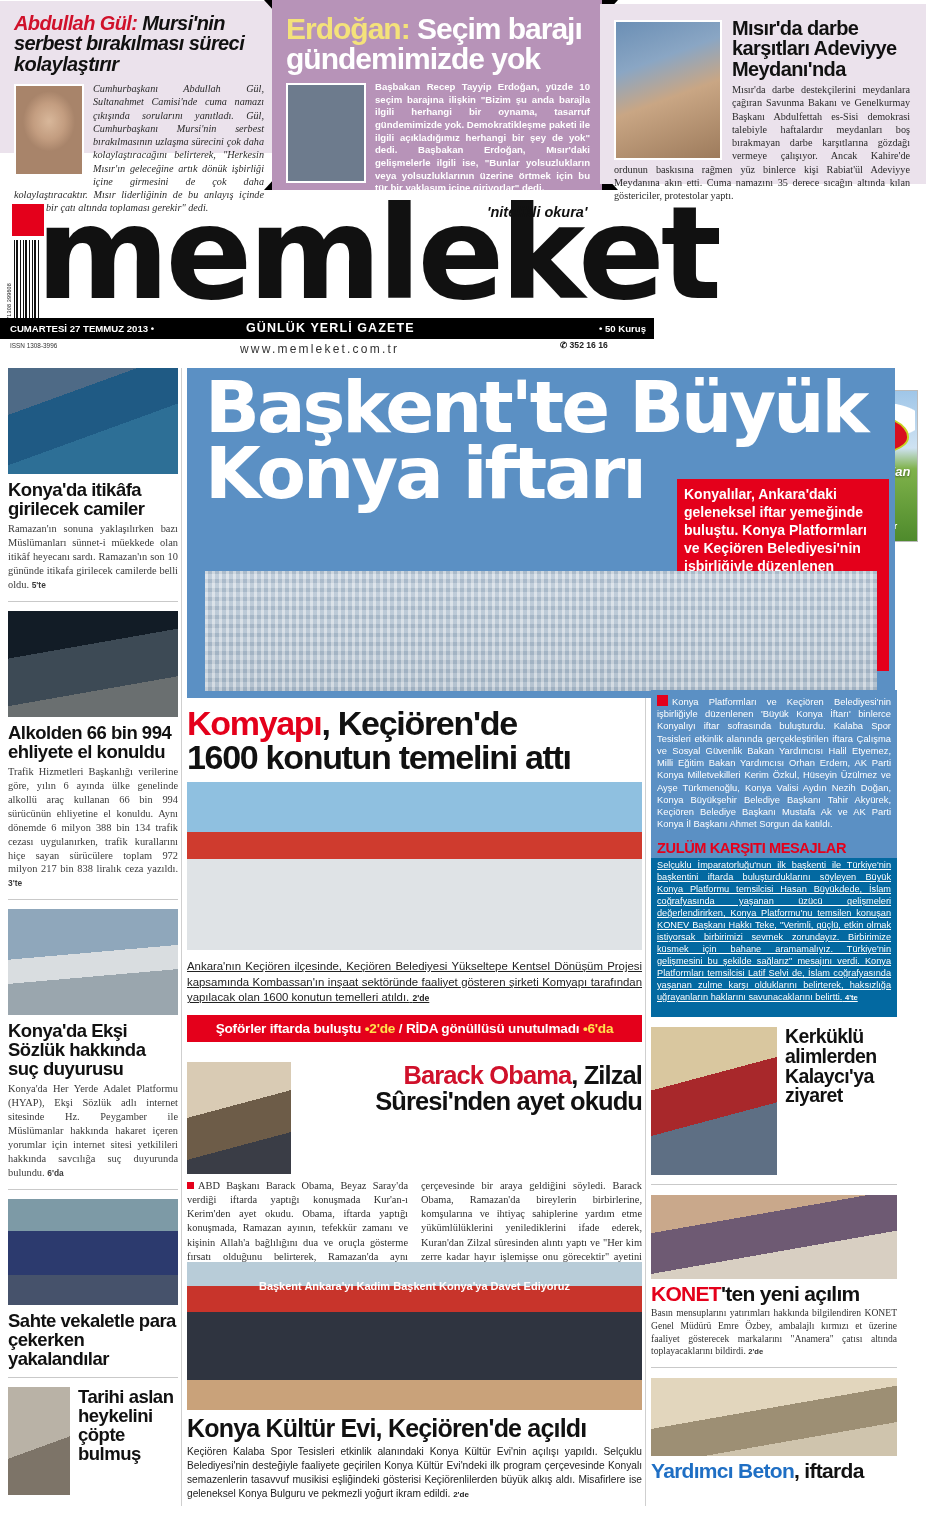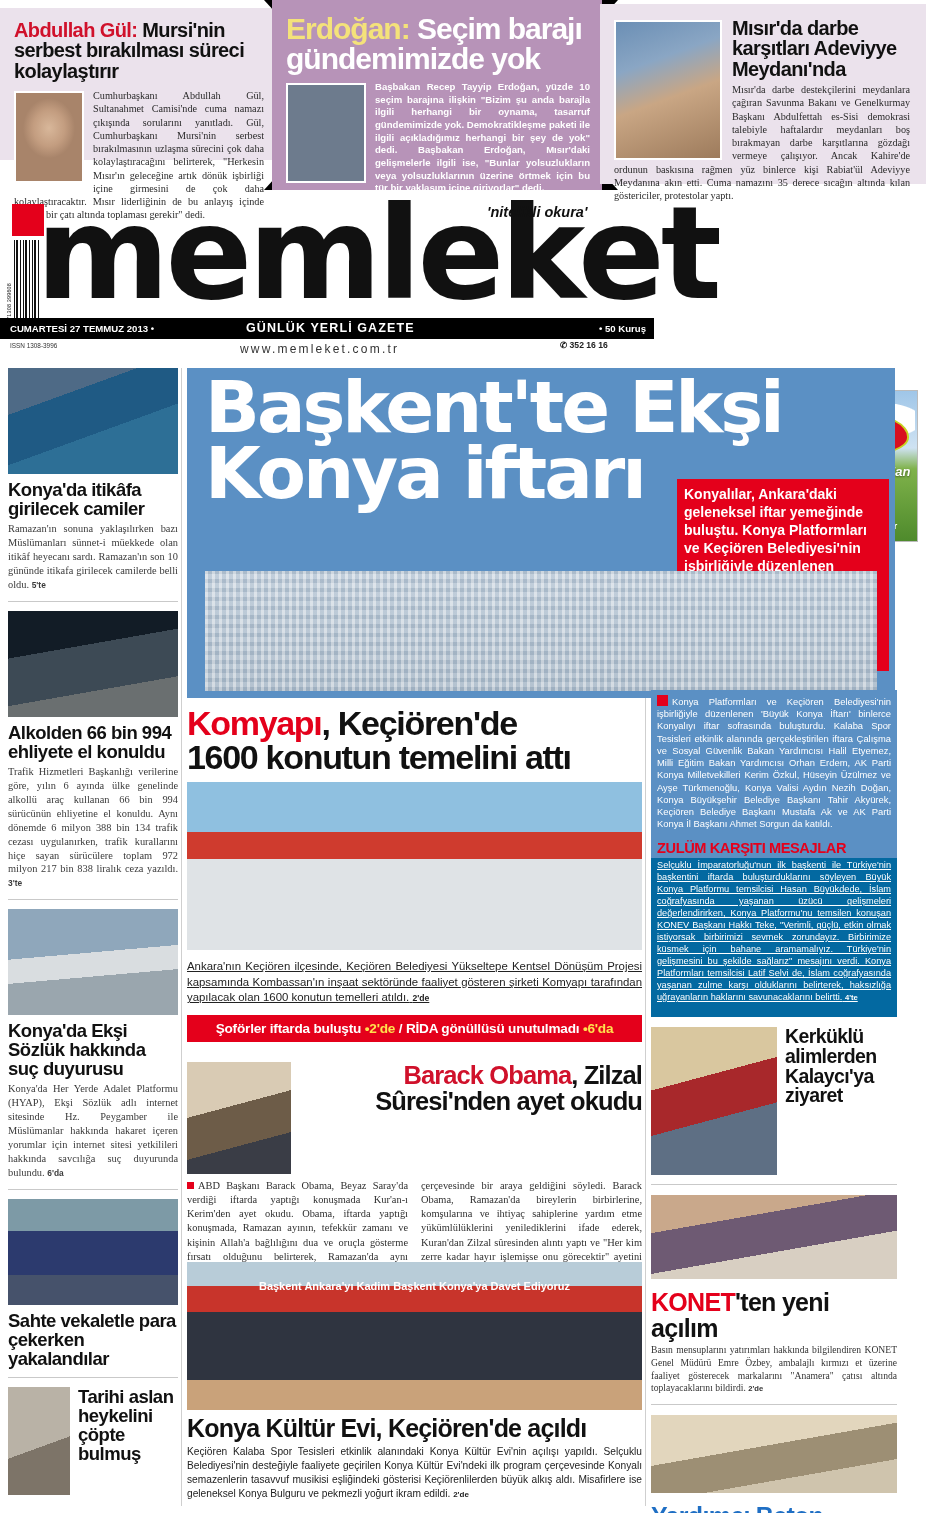--- a/index.html
+++ b/index.html
@@ -7,21 +7,21 @@
     width: 926px; height: 1513px;
     background: #ffffff;
     font-family: "Liberation Sans", sans-serif;
     overflow: hidden;
   }
   .page { position: relative; width: 926px; height: 1513px; background:#fff; }
 
   
   .topband { position:absolute; left:0; top:0; width:926px; height:190px; background:#fff; }
   .tb-cell { position:absolute; background:#ebe2ec; }
-  .tb1 { left:0; top:8px; width:278px; height:152px; }
+  .tb1 { left:0; top:1px; width:278px; height:152px;font-style:italic; }
   .tb2 { left:272px; top:0px; width:330px; height:190px; background:#b793b8; }
   .tb3 { left:600px; top:4px; width:326px; height:180px; }
   .tb-notch { position:absolute; width:0; height:0; }
   .notch-a { left:264px; top:0; border-top:24px solid #000; border-left:22px solid transparent; }
   .notch-b { left:264px; top:166px; border-bottom:24px solid #000; border-left:22px solid transparent; }
   .notch-c { left:596px; top:0; border-top:24px solid #000; border-right:22px solid transparent; }
   .notch-d { left:596px; top:166px; border-bottom:24px solid #000; border-right:22px solid transparent; }
 
   .tb-head { font-weight:bold; line-height:1.02; letter-spacing:-0.6px; }
   .tb1 .tb-head { font-size:20px; color:#111; padding:12px 14px 0 14px; }
@@ -182,22 +182,22 @@
   .rc-item { margin-top:10px; }
   .rc-flex { display:flex; gap:8px; }
   .rc-photo-s { width:126px; height:148px; flex:0 0 126px;
      background: linear-gradient(165deg,#d9c79f 0 35%, #a8282b 35% 60%, #5e6f84 60% 100%); }
   .rc-h { font-size:19.5px; font-weight:bold; line-height:1.02; letter-spacing:-0.6px; color:#111; }
   .rc-b { font-family:"Liberation Serif", serif; font-size:9.8px; line-height:1.33;
      color:#333; text-align:justify; margin-top:3px; }
   .rc-b b { font-family:"Liberation Sans", sans-serif; font-size:8px; }
   .rc-photo-w { width:246px; height:84px;
      background: linear-gradient(170deg,#c9a88b 0 30%, #6e5a73 30% 62%, #d8cfc2 62% 100%); }
-  .rc-h2 { font-size:25px; font-weight:bold; line-height:1.03; letter-spacing:-0.7px;
-     color:#111; margin-top:11px; }
+  .rc-h2 { font-size:21px; font-weight:bold; line-height:1.03; letter-spacing:-0.7px;
+     color:#111; margin-top:4px; }
   .rc-h2 .red { color:#e4001b; }
   .rc-h2 .blue { color:#1f6fc4; }
   .rc-b2 { font-family:"Liberation Serif", serif; font-size:9.6px; line-height:1.32;
      color:#333; text-align:justify; margin-top:3px; }
   .rc-b2 b { font-family:"Liberation Sans", sans-serif; font-size:7.6px; }
   .rhr { border-top:1px solid #c9c9c9; margin:9px 0; }
   .vline2 { position:absolute; left:645px; top:690px; width:1px; height:816px; background:#cfcfcf; }
   .rc-photo-y { width:246px; height:78px;
      background: linear-gradient(170deg,#e2d6bd 0 42%, #9d8f74 42% 72%, #cfc4ad 72% 100%); }
 </style>
@@ -317,21 +317,21 @@
         <div>
           <div class="lc-h" style="margin-top:0;">Tarihi aslan heykelini çöpte bulmuş</div>
 
         </div>
       </div>
     </div>
   </div>
 
   <div class="main-blue">
     <div class="main-h">
-      <div>Başkent'te Ekşi</div>
+      <div>Başkent'te Büyük</div>
       <div>Konya iftarı</div>
     </div>
     <div class="main-kicker">Konyalılar, Ankara'daki geleneksel iftar yemeğinde buluştu. Konya Platformları ve Keçiören Belediyesi'nin işbirliğiyle düzenlenen 'Büyük Konya İftarı' yoğun katılıma sahne oldu. Programda İslam coğrafyasında yaşanan zulme karşı mesajlar verildi</div>
     <div class="main-photo"></div>
   </div>
 
   <div class="komy">
     <div class="komy-h">
       <span class="hl">Komyapı</span><span>, Keçiören'de</span>
       <div>1600 konutun temelini attı</div>

